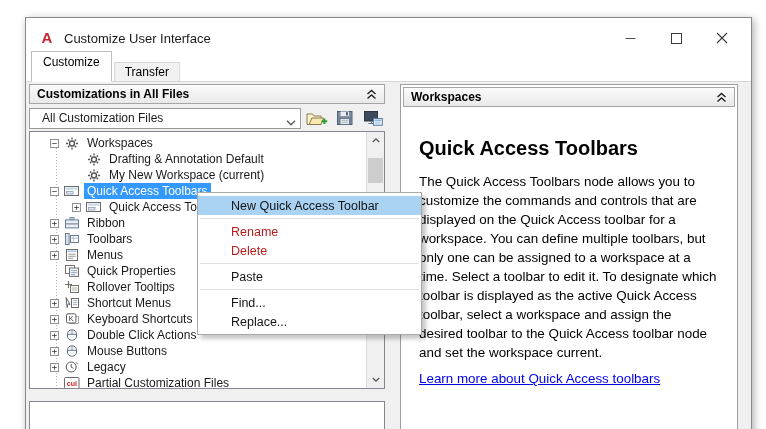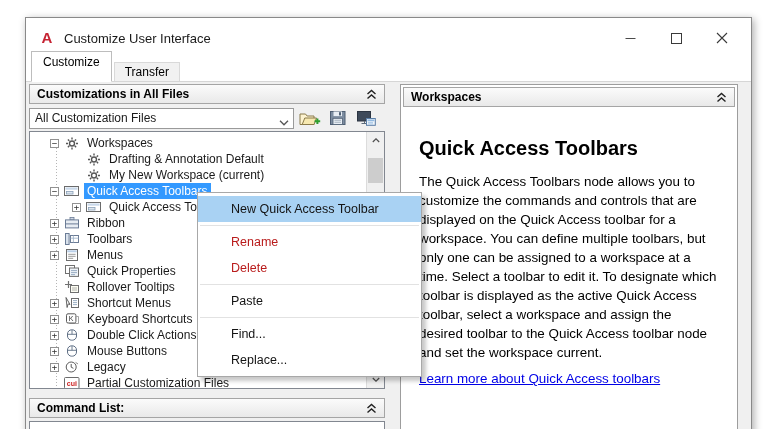--- a/index.html
+++ b/index.html
@@ -30,21 +30,21 @@
   
   .content{position:absolute;left:0;top:64px;right:0;bottom:0;background:#f0f0f0;}
   
   .bar{height:18px;border:1px solid #a5a5a5;background:linear-gradient(#fbfbfb,#e9e9e9);
        display:flex;align-items:center;font-weight:bold;font-size:12px;padding:0 7px;color:#000;gap:18px;}
   .bar .chev{margin-left:auto;display:flex;align-items:center;}
   
   .left-group{position:absolute;left:3px;top:2px;width:356px;}
   .lg-toolbar{display:flex;align-items:center;margin-top:3px;height:22px;}
   .combo{width:258px;height:19px;background:#fff;border:1px solid #9a9a9a;display:flex;
-         align-items:center;font-size:12px;padding-left:5px;position:relative;color:#1a1a1a;}
+         align-items:center;font-size:12px;padding-left:12px;position:relative;color:#1a1a1a;}
   .combo .arrow{position:absolute;right:4px;top:6px;}
   .tb-icon{width:24px;height:20px;margin-left:4px;display:flex;align-items:center;justify-content:center;}
   .tree{margin-top:2px;height:256px;background:#fff;border:1px solid #828790;position:relative;overflow:hidden;}
   .rows{position:absolute;left:0;top:3px;right:17px;}
   .guide{position:absolute;left:26px;top:10px;height:244px;width:1px;
          background-image:repeating-linear-gradient(#b5b5b5 0 1px, transparent 1px 3px);}
   .trow{height:16px;display:flex;align-items:center;font-size:12px;white-space:nowrap;position:relative;color:#1a1a1a;}
   .ebox{width:9px;height:9px;box-sizing:border-box;border:1px solid #919191;background:#fff;
         font-size:9px;line-height:6px;text-align:center;color:#333;margin-right:4px;flex:none;
         font-family:"DejaVu Sans Mono",monospace;}
@@ -65,21 +65,21 @@
   .info-panel{position:absolute;left:374px;top:2px;width:336px;height:372px;background:#fff;
               border:1px solid #9d9d9d;}
   .info-panel .bar{margin:2px;}
   .info-content{padding:0 20px 0 18px;}
   .info-title{font-size:20px;font-weight:bold;margin:30px 0 0;}
   .info-body{font-size:13.4px;line-height:19px;margin:12px 0 0;}
   .info-link{display:inline-block;margin-top:9px;font-size:13.4px;text-decoration:underline;}
   
   .ctx{position:absolute;left:197px;top:192px;width:223px;background:#fff;border:1px solid #a8a8a8;
        box-shadow:4px 4px 4px rgba(0,0,0,.22);padding:3px 0;z-index:60;}
-  .mi{height:26px;display:flex;align-items:center;padding-left:33px;font-size:12.5px;color:#141414;}
+  .mi{height:19px;display:flex;align-items:center;padding-left:33px;font-size:12.5px;color:#141414;}
   .mi.hl{background:#a9d2f3;}
   .mi.dis{color:#b91c1c;}
   .msep{height:1px;background:#e2e2e2;margin:3px 2px;}
 </style>
 </head>
 <body>
 
 <div class="window">
 
   <div class="titlebar">
@@ -348,29 +348,20 @@
           <div class="sarrow down">
             <svg width="8" height="5" viewBox="0 0 8 5" fill="none" stroke="#505050" stroke-width="1.2">
                 <path d="M0.8 1 L4 4.2 L7.2 1"></path>
               </svg>
           </div>
         </div>
       </div>
     </div>
 
     <div class="cmd-group">
-      <div class="bar">
-        <span>Command List:</span>
-        <span class="chev">
-          <svg width="11" height="11" viewBox="0 0 11 11" fill="none" stroke="#222" stroke-width="1.4">
-            <path d="M1.5 5 L5.5 1.5 L9.5 5"></path>
-              <path d="M1.5 9.5 L5.5 6 L9.5 9.5"></path>
-          </svg>
-        </span>
-      </div>
       <div class="cmd-box"></div>
     </div>
 
     <div class="info-panel">
       <div class="bar">
         <span>Workspaces</span>
         <span class="chev">
           <svg width="11" height="11" viewBox="0 0 11 11" fill="none" stroke="#222" stroke-width="1.4">
             <path d="M1.5 5 L5.5 1.5 L9.5 5"></path>
               <path d="M1.5 9.5 L5.5 6 L9.5 9.5"></path>

